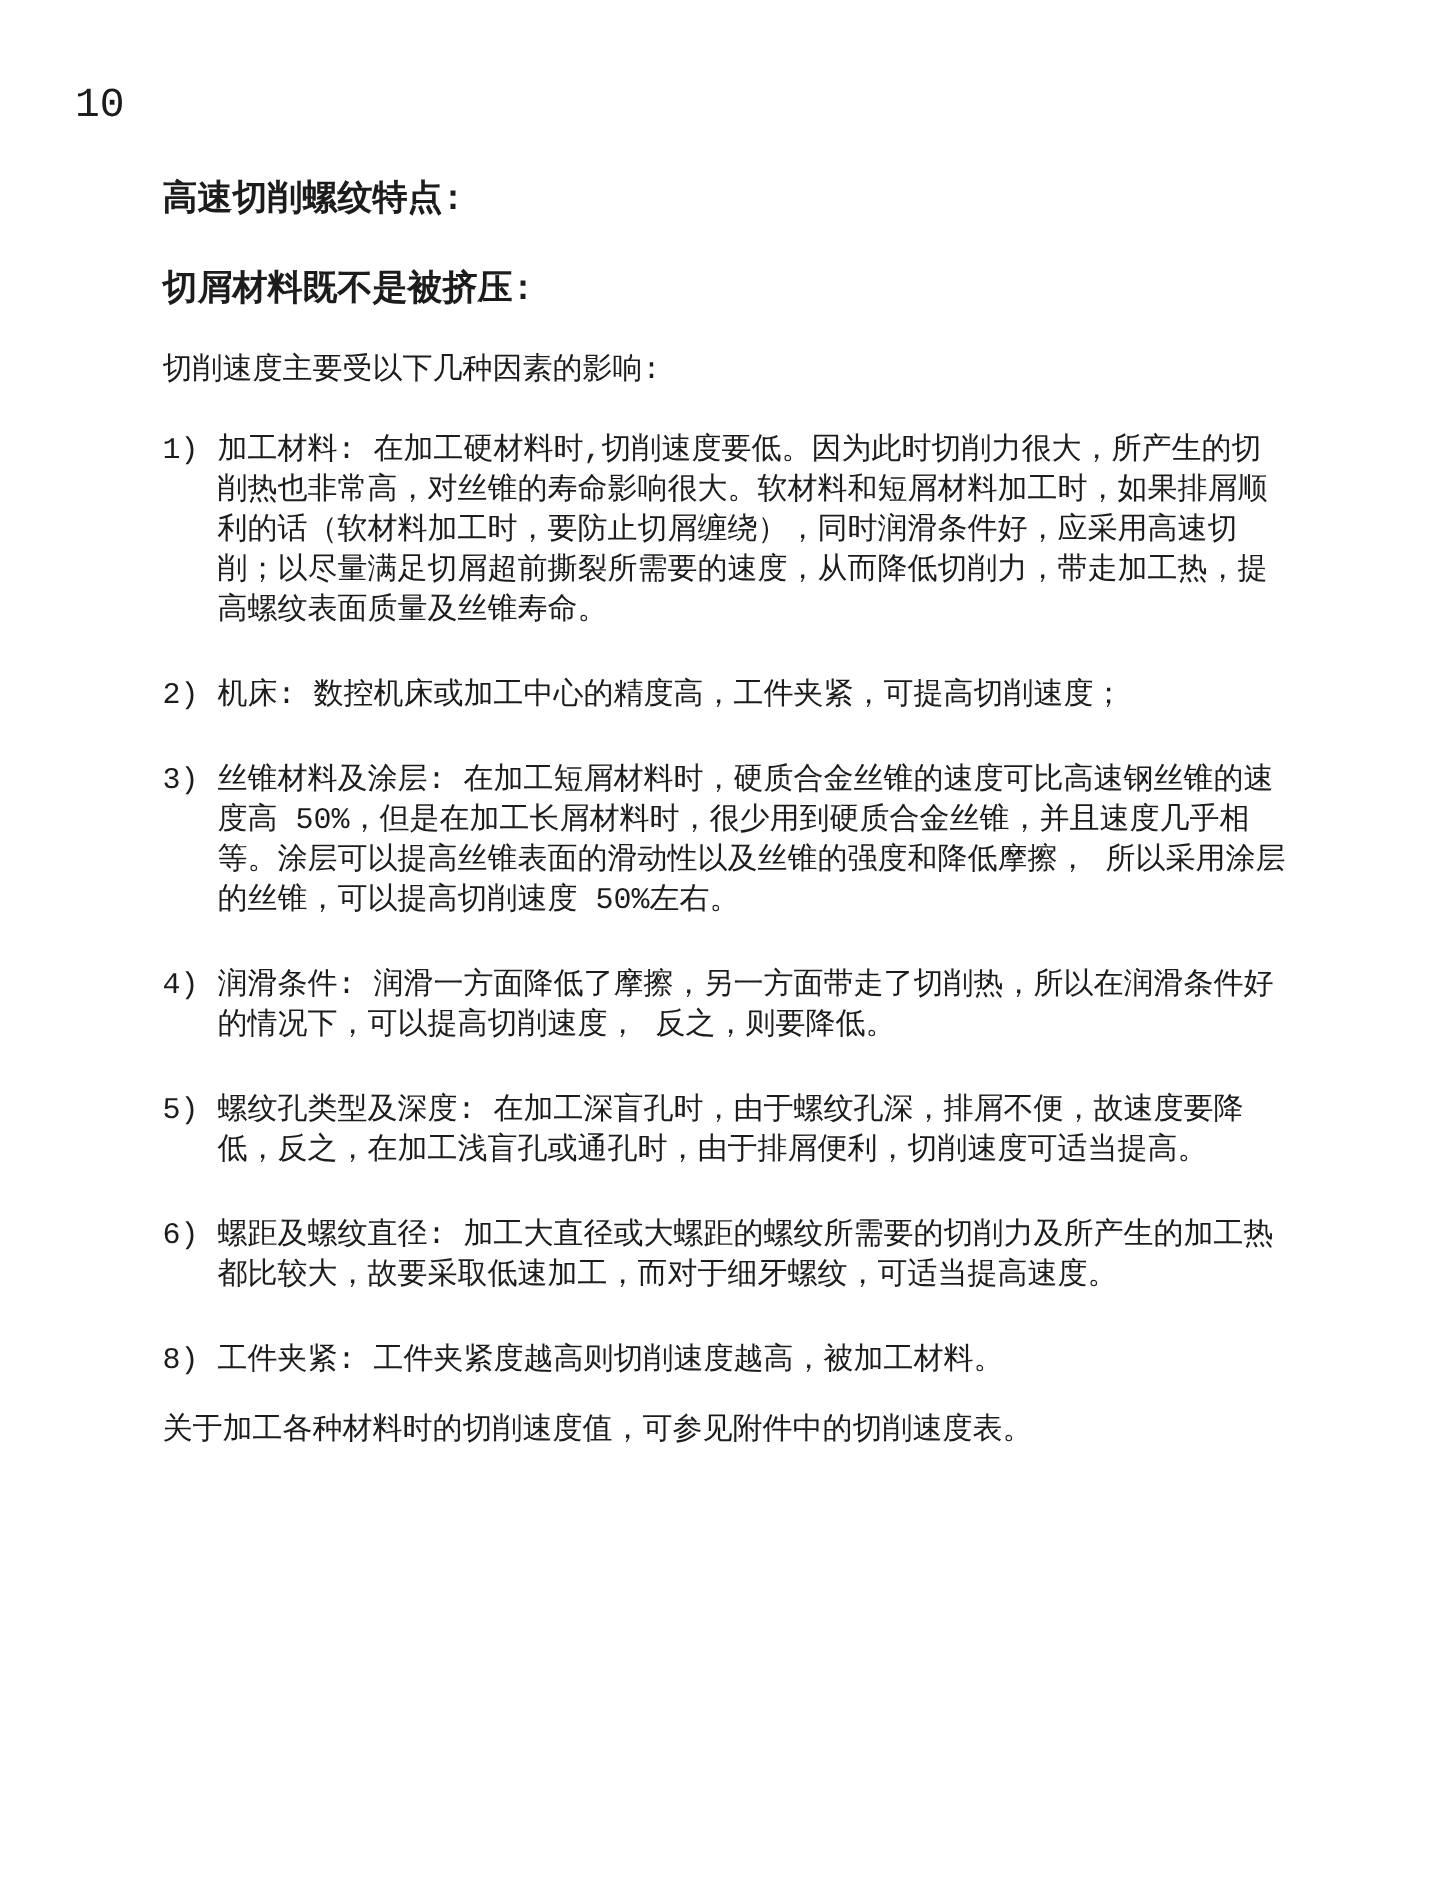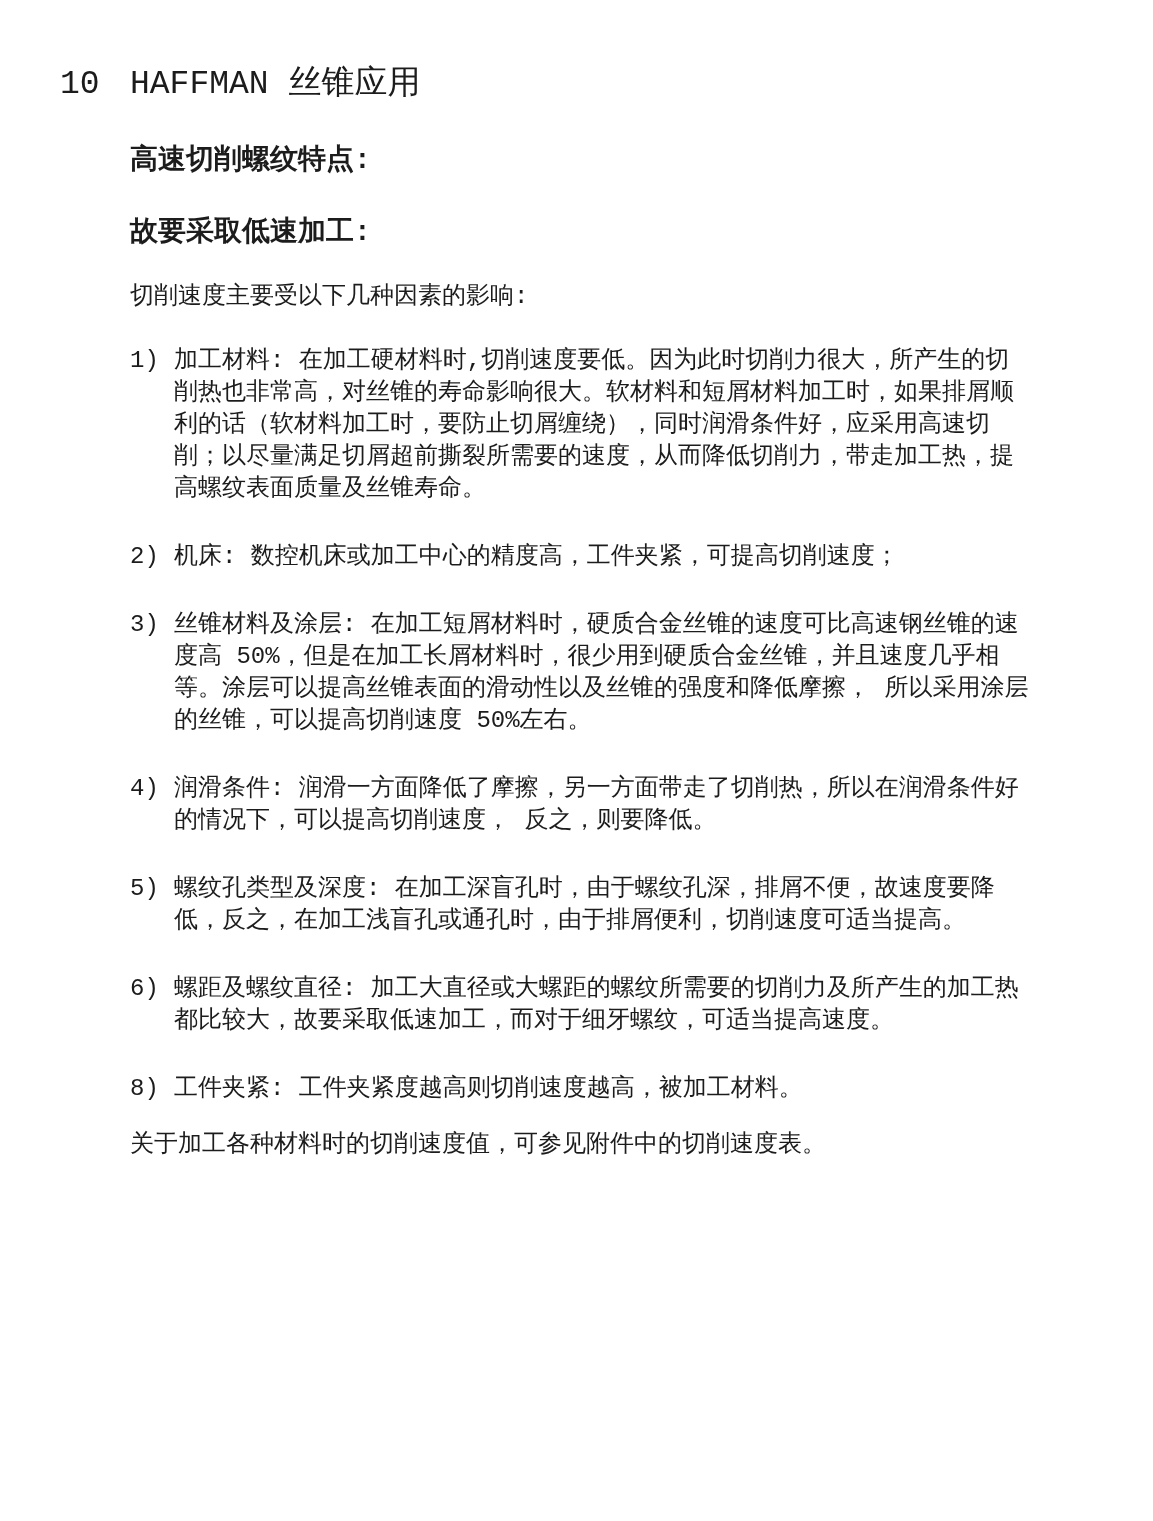--- a/index.html
+++ b/index.html
@@ -54,29 +54,28 @@
   .para.summary{margin-top:36px;}
   .para.closing{margin-top:24px;}
 </style>
 </head>
 <body>
 
 <div class="page">
 
   <h1 class="title">
     <span class="chapter-num">10</span>
-    <span class="chapter-text">HAFFMAN 丝锥应用</span>
   </h1>
 
   <div class="content">
 
     <p class="heading">高速切削螺纹特点:</p>
 
 
-    <p class="heading">故要采取低速加工:</p>
+    <p class="heading">切屑材料既不是被挤压:</p>
 
     <p class="para">切削速度主要受以下几种因素的影响:</p>
 
     <ol class="factor-list" id="factor-list">
   <li class="factor">
     <span class="factor-num">1)</span>
     <span class="factor-text">加工材料: 在加工硬材料时,切削速度要低。因为此时切削力很大，所产生的切削热也非常高，对丝锥的寿命影响很大。软材料和短屑材料加工时，如果排屑顺利的话（软材料加工时，要防止切屑缠绕），同时润滑条件好，应采用高速切削；以尽量满足切屑超前撕裂所需要的速度，从而降低切削力，带走加工热，提高螺纹表面质量及丝锥寿命。</span>
   </li>
 
   <li class="factor">

